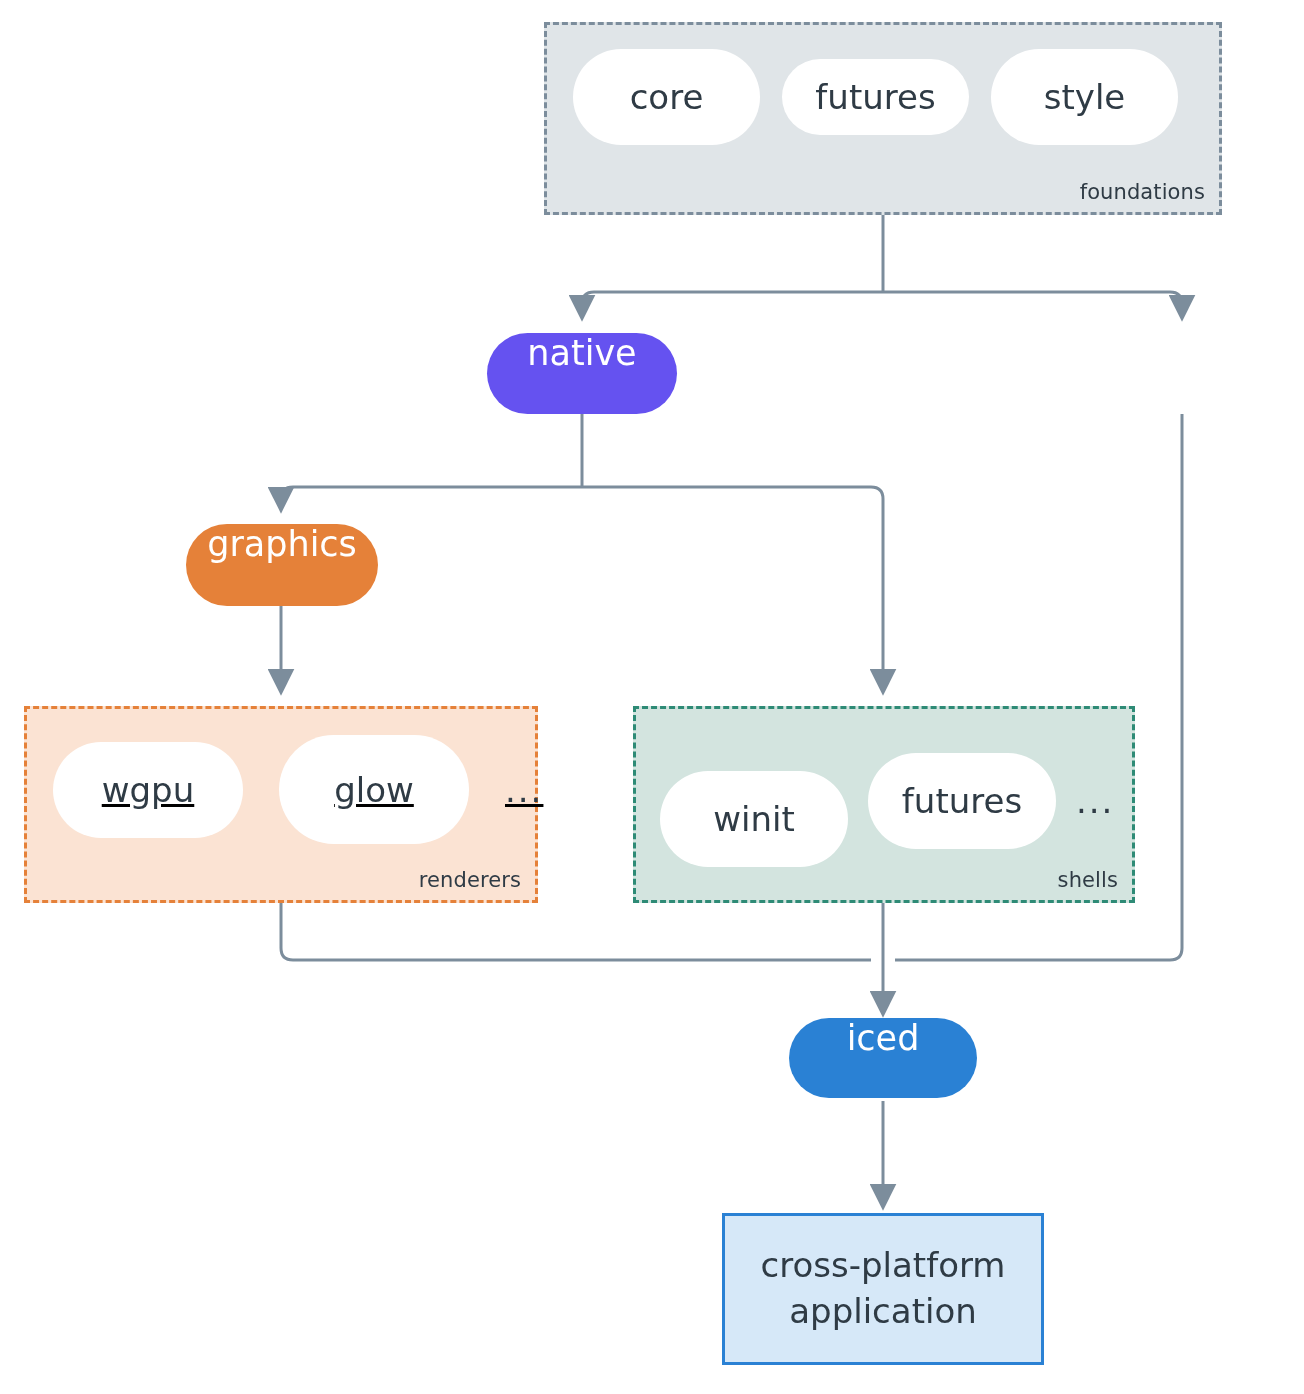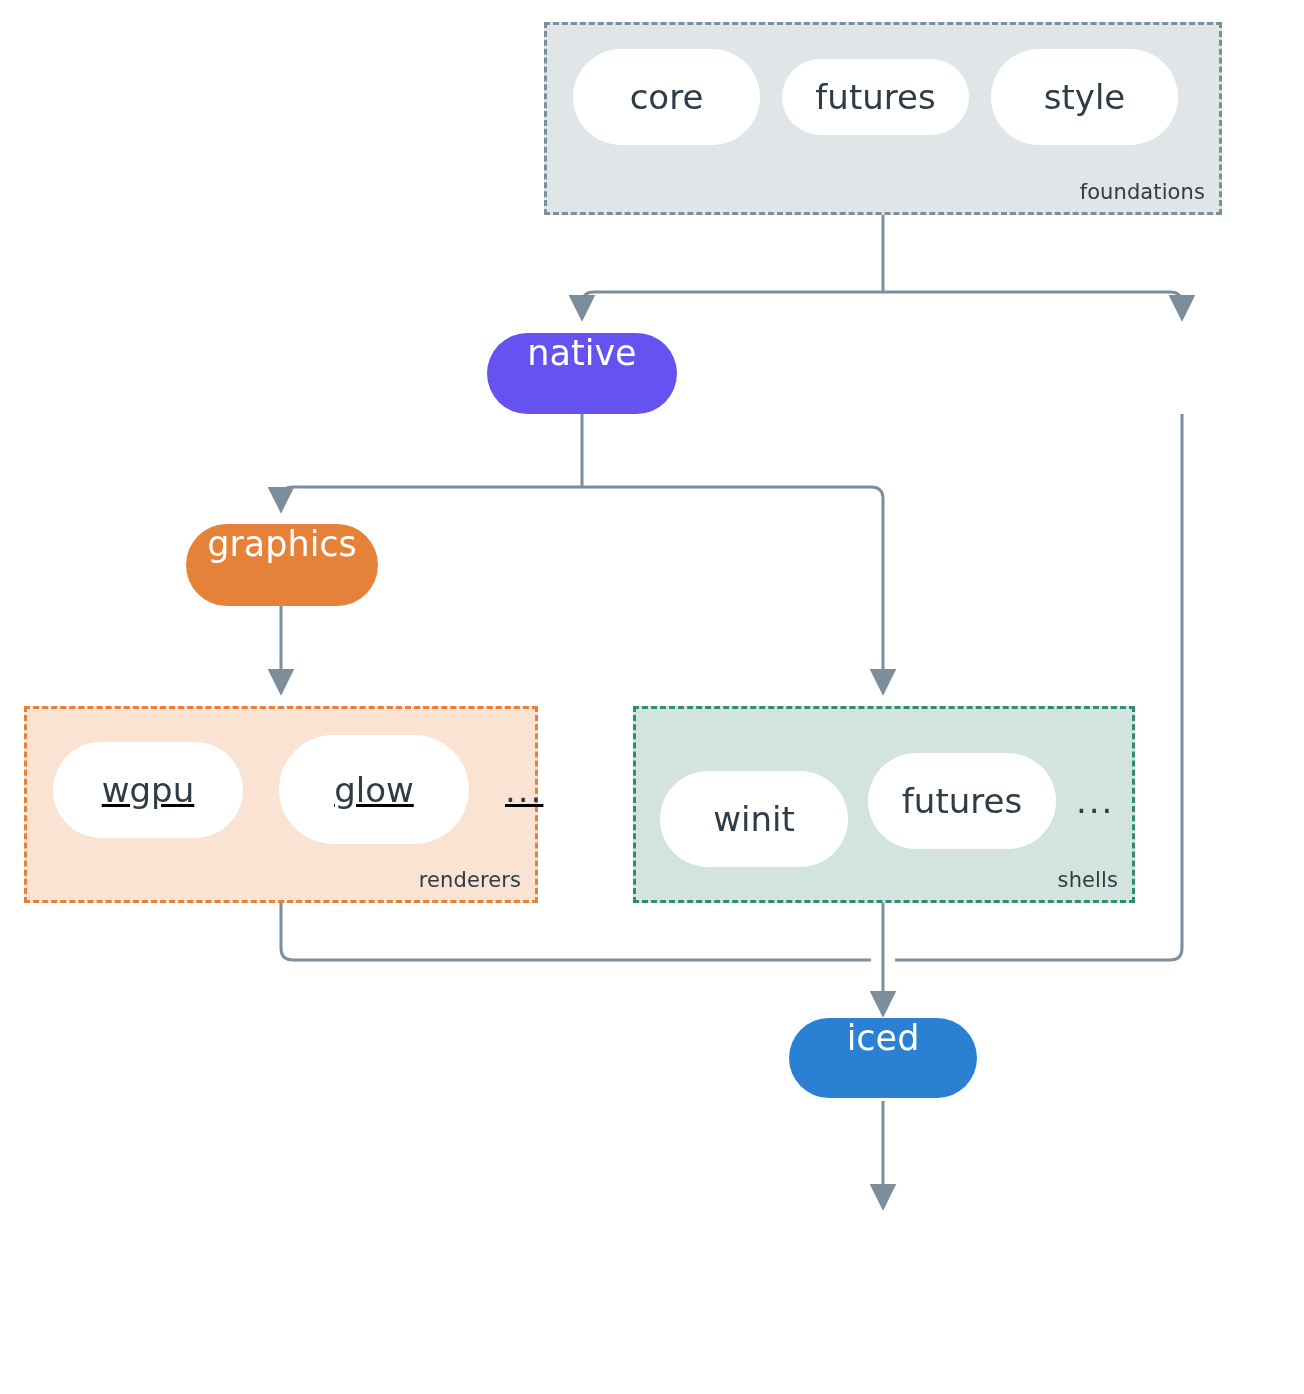--- a/index.html
+++ b/index.html
@@ -187,14 +187,19 @@
       </div>
       <span class="ellipsis">...</span>
     </div>
     <div class="group-label">shells</div>
   </div>
 
   <div class="pill" style="left:789px; top:1018px; width:188px; height:80px; background:#2a81d4;">
     <span>iced</span>
   </div>
 
+  <div class="terminal" style="left:722px; top:1213px; width:322px; height:152px;
+              background:#d6e8f8; border-color:#2a81d4; color:#2f3b45;">
+    <div>cross-platform</div>
+    <div>application</div>
+  </div>
 
 </div>
 
 </body></html>

